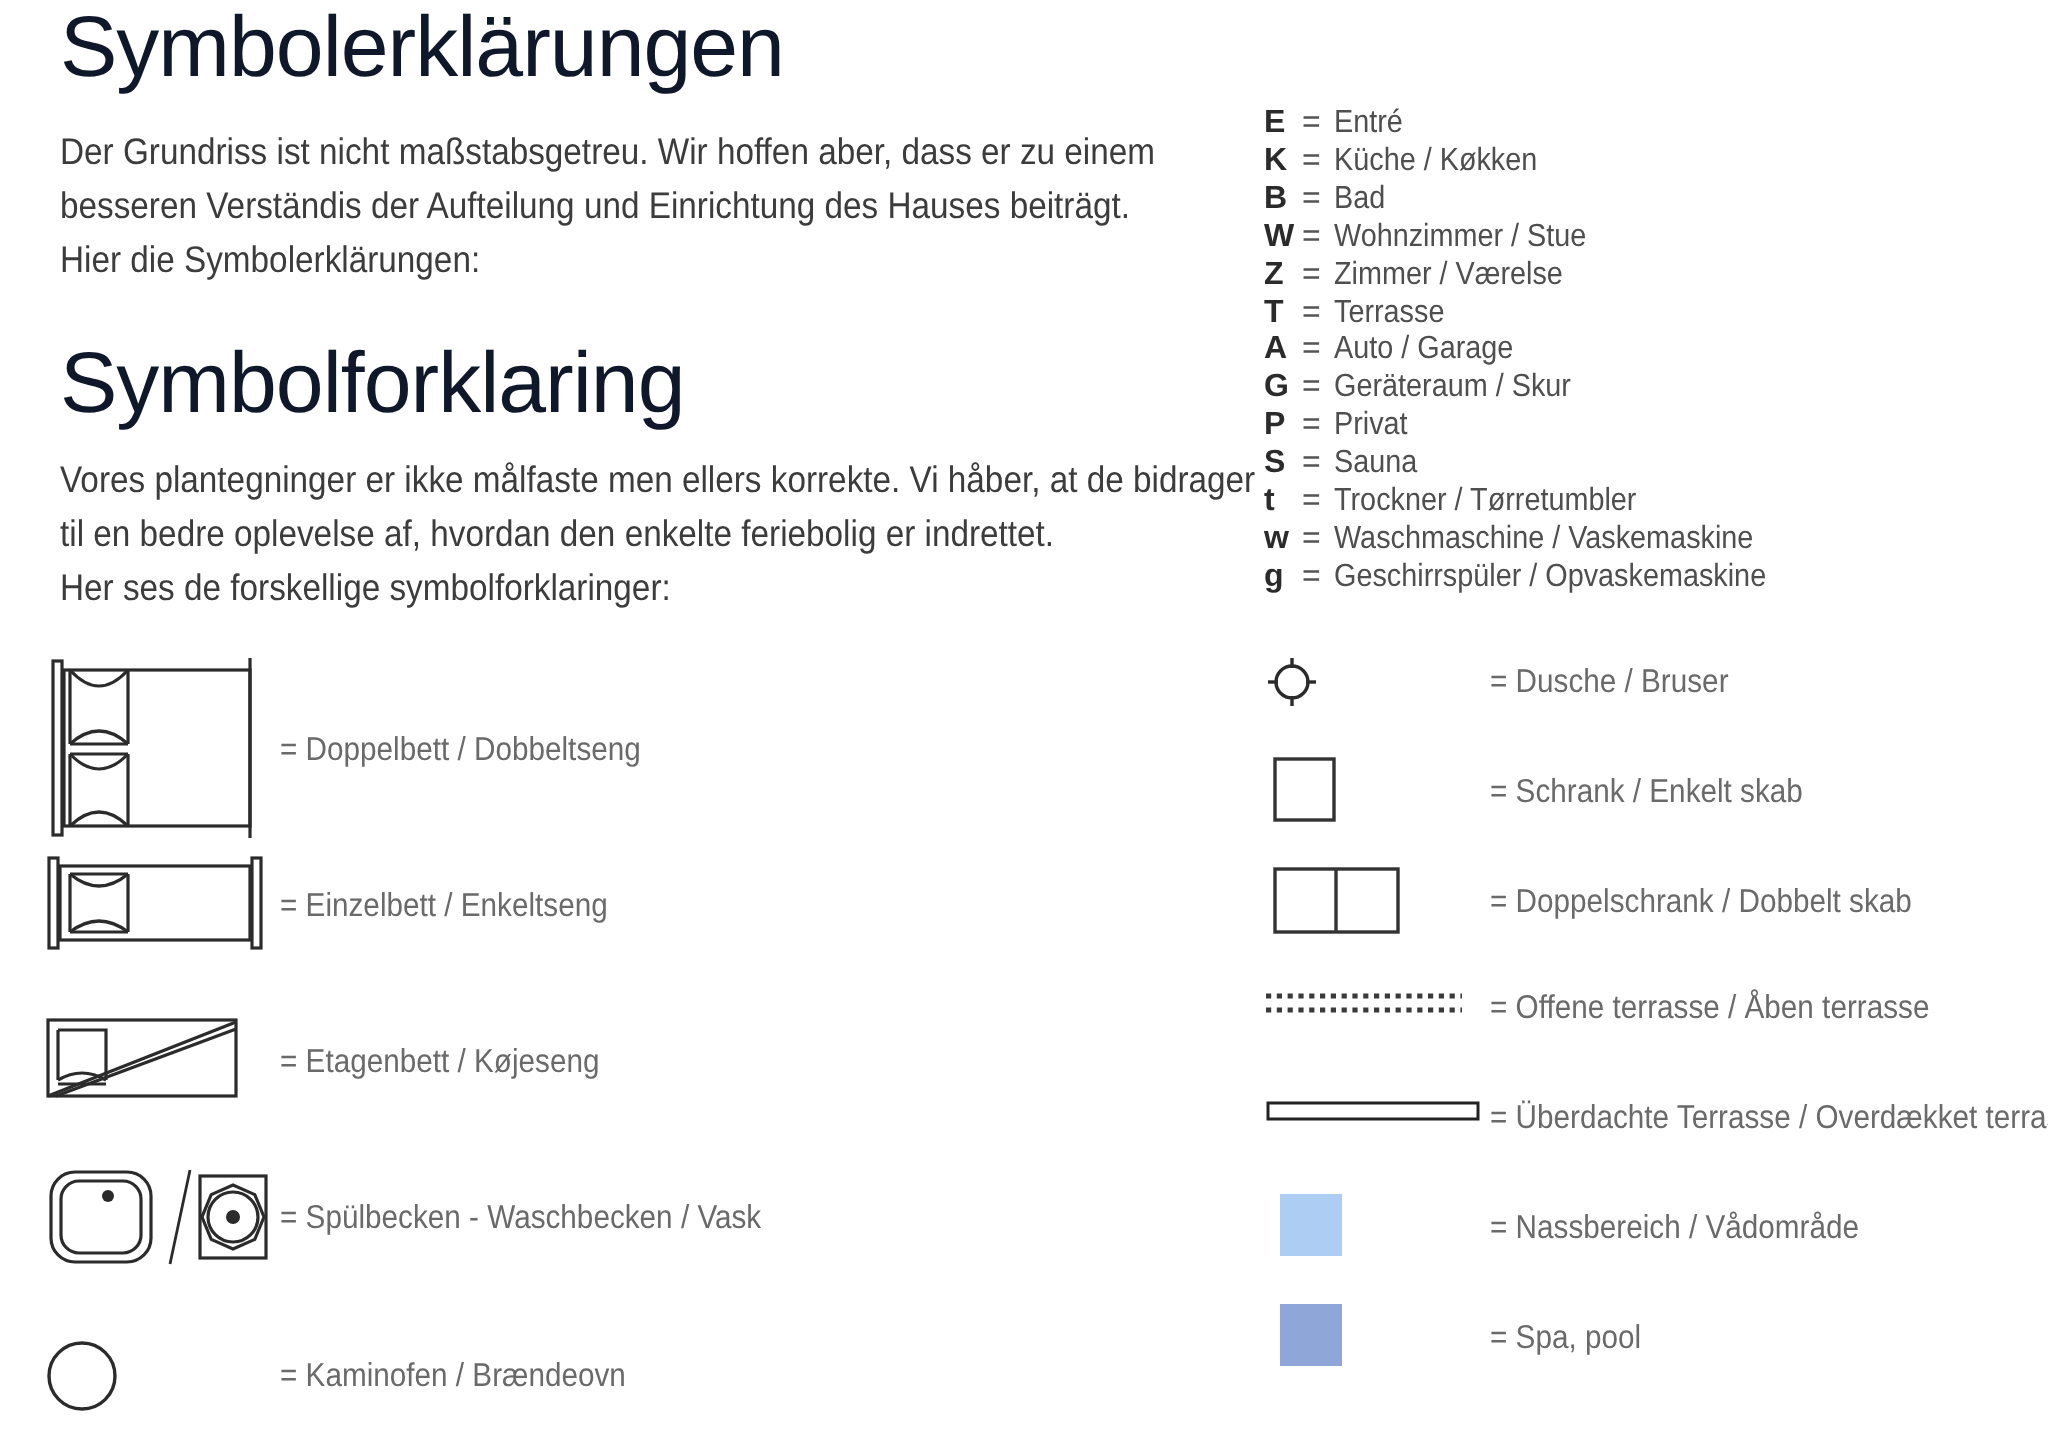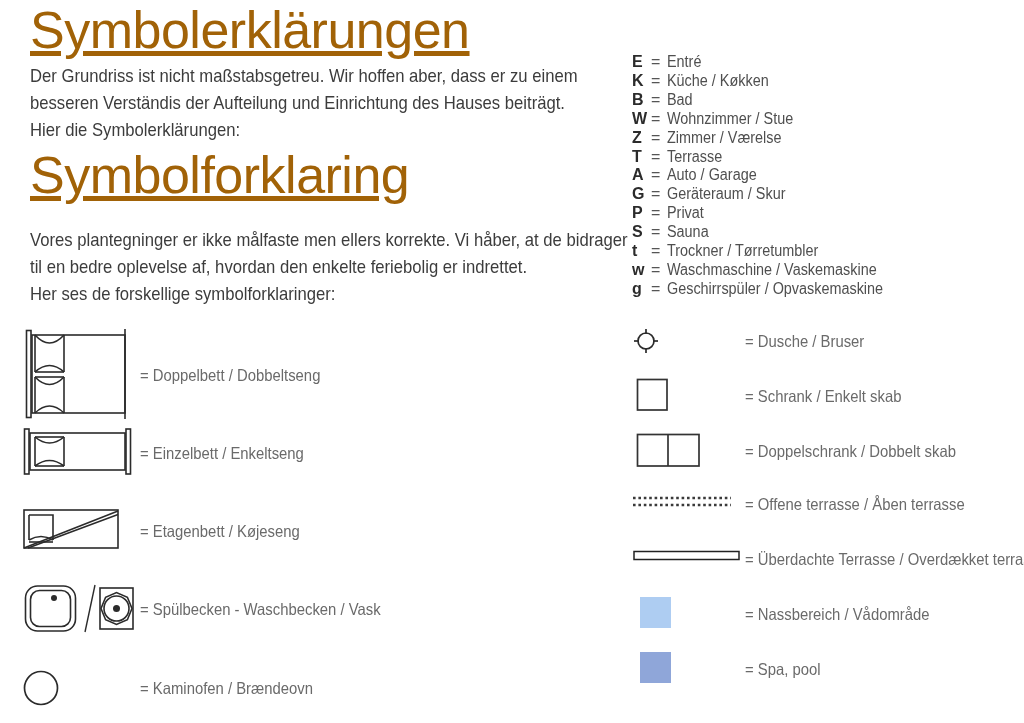--- a/index.html
+++ b/index.html
@@ -1,21 +1,21 @@
 <!DOCTYPE html>
 <html><head>
 <meta charset="utf-8">
 <style>
   html,body{margin:0;padding:0;background:#ffffff;}
   .page{position:relative;width:1024px;height:723px;background:#fff;overflow:hidden;
         font-family:"Liberation Sans", sans-serif;}
   .abs{position:absolute;}
   .cond{transform:scaleX(0.9);transform-origin:0 0;white-space:nowrap;display:block;}
-  .h1{font-size:52px;color:#a16207;font-weight:400;letter-spacing:-0.5px;
-      transform:scaleX(0.82);transform-origin:0 0;white-space:nowrap;text-decoration:underline;}
+  .h1{font-size:43px;color:#0f172a;font-weight:400;letter-spacing:-0.5px;
+      transform:scaleX(0.82);transform-origin:0 0;white-space:nowrap;}
   .body-line{font-size:18.5px;color:#3c3c3c;line-height:27px;}
   .sym-label{font-size:16.5px;color:#6a6a6a;}
   .codes{display:flex;flex-direction:column;}
   .code-row{display:flex;height:18.85px;align-items:center;font-size:16px;}
   .code-letter{font-weight:700;color:#2b2b2b;width:19px;display:inline-block;}
   .code-eq{color:#555;width:16px;display:inline-block;}
   .code-label{color:#4f4f4f;white-space:nowrap;}
   svg{display:block;}
   .fill-sq{position:absolute;width:31px;height:31px;}
 </style>
@@ -26,21 +26,21 @@
 
   <div class="abs" style="left:30px;top:0px;">
     <span class="h1">Symbolerklärungen</span>
   </div>
   <div class="abs" style="left:30px;top:62px;">
     <div class="body-line cond" style="position:absolute;top:0;">Der Grundriss ist nicht maßstabsgetreu. Wir hoffen aber, dass er zu einem</div>
     <div class="body-line cond" style="position:absolute;top:27px;">besseren Verständis der Aufteilung und Einrichtung des Hauses beiträgt.</div>
     <div class="body-line cond" style="position:absolute;top:54px;">Hier die Symbolerklärungen:</div>
   </div>
 
-  <div class="abs" style="left:30px;top:145px;">
+  <div class="abs" style="left:30px;top:168px;">
     <span class="h1">Symbolforklaring</span>
   </div>
   <div class="abs" style="left:30px;top:226px;">
     <div class="body-line cond" style="position:absolute;top:0;">Vores plantegninger er ikke målfaste men ellers korrekte. Vi håber, at de bidrager</div>
     <div class="body-line cond" style="position:absolute;top:27px;">til en bedre oplevelse af, hvordan den enkelte feriebolig er indrettet.</div>
     <div class="body-line cond" style="position:absolute;top:54px;">Her ses de forskellige symbolforklaringer:</div>
   </div>
 
   <div class="abs codes" style="left:632px;top:53px;">
     <div class="code-row">

